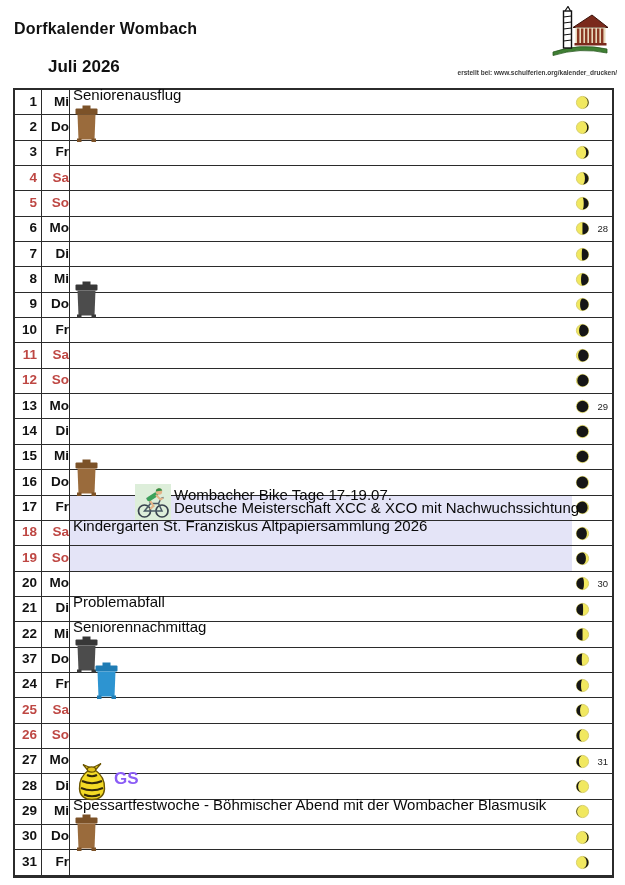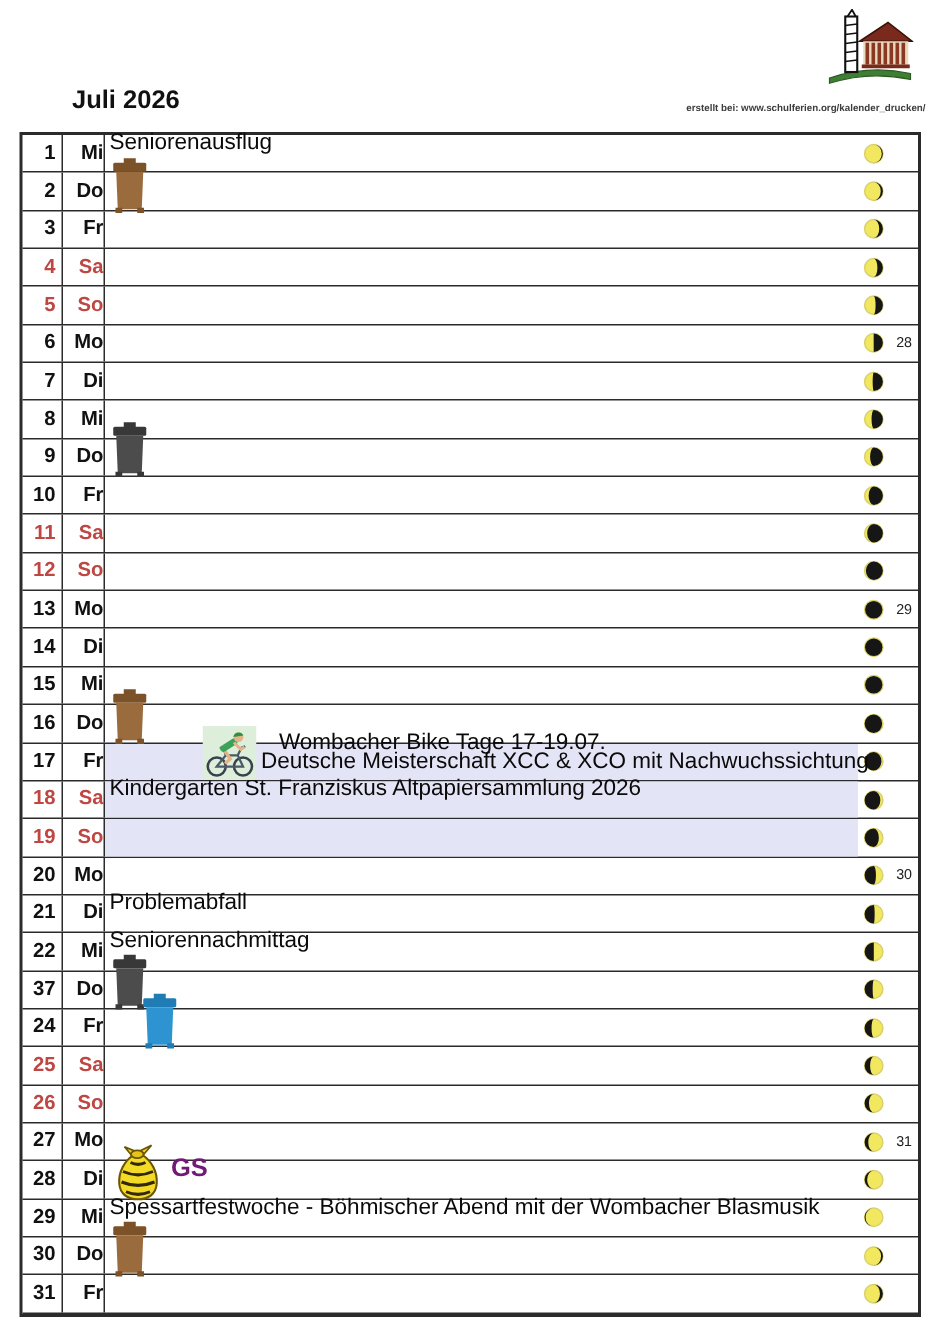--- a/index.html
+++ b/index.html
@@ -19,26 +19,27 @@
   .abbr{width:28px;border-right:1.6px solid var(--grid);font-size:13.5px;font-weight:bold;
         padding:3.5px 0 0 3px;text-align:right;}
   .red .num,.red .abbr{color:var(--weekend);}
   .content{width:502px;position:relative;overflow:visible;}
   .content.hl{background:var(--highlight);}
   .evt{position:absolute;white-space:nowrap;font-size:15px;color:#0a0a0a;z-index:6;line-height:12px;}
   .moonc{flex:1;display:flex;align-items:center;padding-left:3px;position:relative;}
   .wk{margin-left:auto;padding-right:4px;font-size:9.5px;color:#222;}
   .overlay{position:absolute;left:2px;top:2px;right:2px;bottom:2px;pointer-events:none;}
   .item{position:absolute;z-index:8;display:flex;align-items:flex-start;}
-  .gs{font-size:17px;font-weight:bold;color:#701a75;margin-left:5px;margin-top:8px;}
+  .gs{font-size:17px;font-weight:bold;color:#8b5cf6;margin-left:5px;margin-top:8px;}
 </style>
 </head>
 <body>
 
 <div class="page">
+  <div class="title">Dorfkalender Wombach</div>
 
   <div class="logo">
     <svg width="58" height="50" viewBox="0 0 58 50">
       <path d="M2,46 Q29,37 56,43 L56,47 Q29,41 2,49.5 Z" fill="#3F7F33" stroke="#2B5A22" stroke-width="0.8"></path>
       <path d="M22,21.5 L57,21.5 L41,9 Z" fill="#7A2A1C" stroke="#3A120A" stroke-width="1"></path>
       <rect x="24.5" y="21.5" width="30" height="16" fill="#E8D9BC"></rect>
       <g fill="#8A3823">
         <rect x="26" y="22.5" width="2.4" height="14.5"></rect>
           <rect x="30" y="22.5" width="2.4" height="14.5"></rect>
         <rect x="34" y="22.5" width="2.4" height="14.5"></rect>
@@ -235,21 +236,21 @@
           <svg width="15" height="15" viewBox="0 0 15 15">
             <circle cx="7.5" cy="7.5" r="6.1" fill="#F1E85F" stroke="#D9D16E" stroke-width="1"></circle>
             <path d="M7.5,1.4000000000000004 A6.1,6.1 0 0 0 7.5,13.6 A5.611999999999999,6.1 0 0 0 7.5,1.4000000000000004 Z" fill="#161616"></path>
           </svg>
         </div>
       </div>
       <div class="row">
         <div class="cell num">17</div>
         <div class="cell abbr">Fr</div>
         <div class="cell content hl">
-          <span class="evt" style="left:116px;top:-7px">Wombacher Bike Tage 17-19.07.</span>
+          <span class="evt" style="left:104px;top:-7px">Wombacher Bike Tage 17-19.07.</span>
           <span class="evt" style="left:104px;top:6px">Deutsche Meisterschaft XCC &amp; XCO mit Nachwuchssichtung</span>
         </div>
         <div class="cell moonc">
           <svg width="15" height="15" viewBox="0 0 15 15">
             <circle cx="7.5" cy="7.5" r="6.1" fill="#F1E85F" stroke="#D9D16E" stroke-width="1"></circle>
             <path d="M7.5,1.4000000000000004 A6.1,6.1 0 0 0 7.5,13.6 A5.1240000000000006,6.1 0 0 0 7.5,1.4000000000000004 Z" fill="#161616"></path>
           </svg>
         </div>
       </div>
       <div class="row red">

